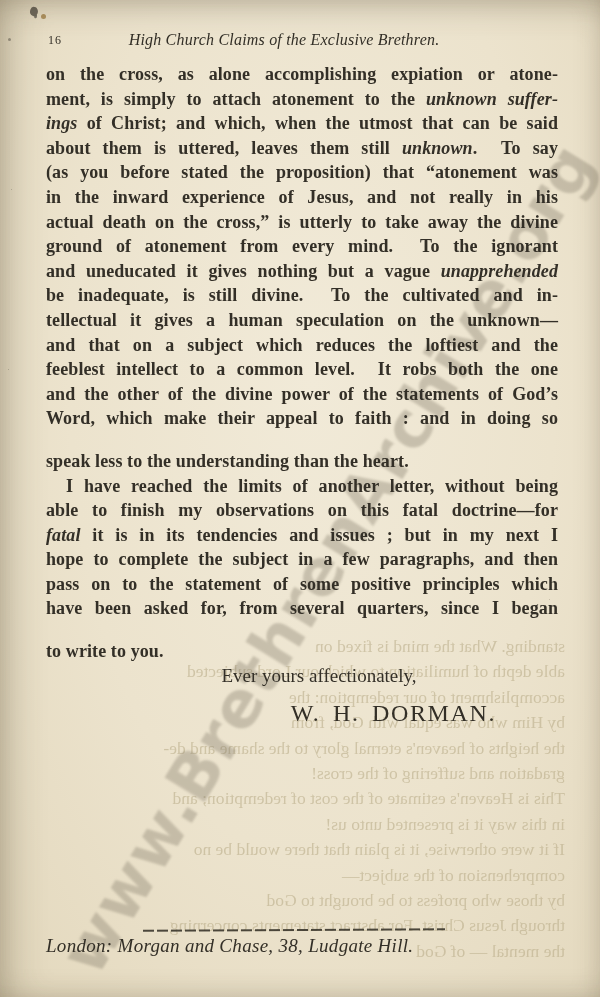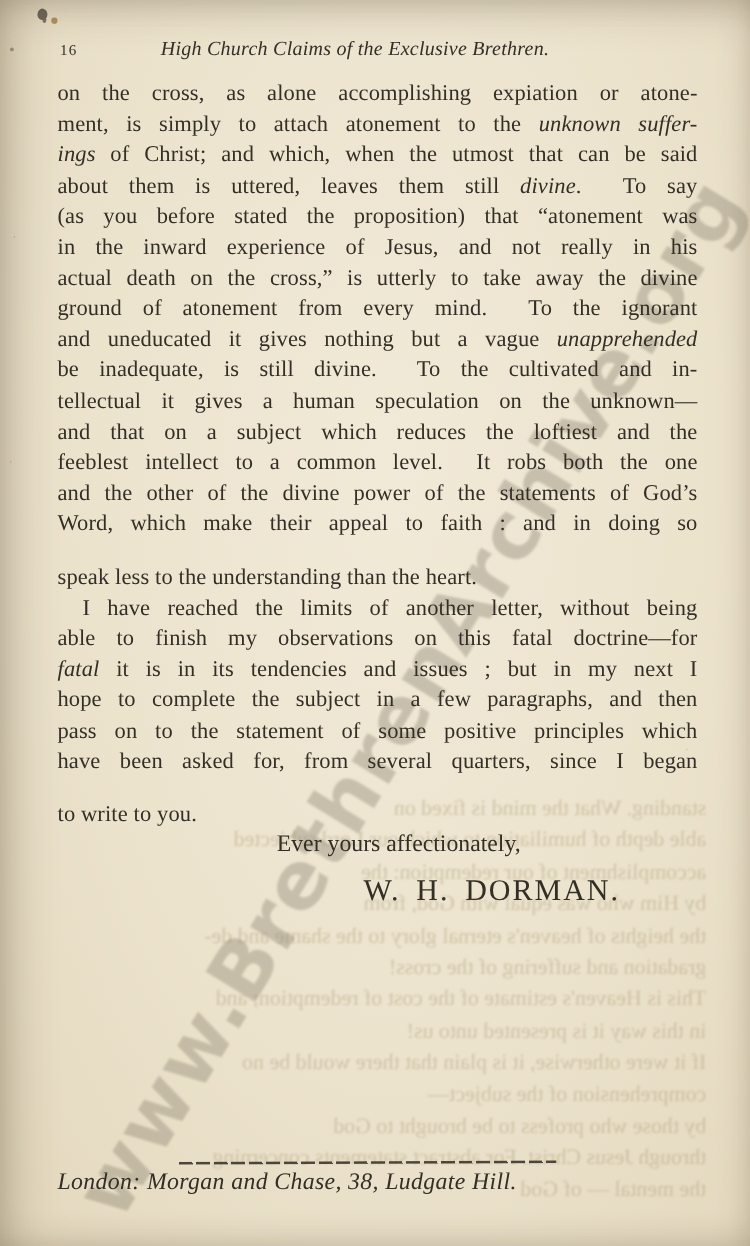--- a/index.html
+++ b/index.html
@@ -34,21 +34,21 @@
   .page-header{
     position:absolute;top:31px;left:46px;width:512px;height:26px;z-index:3;
   }
   .pagenum{position:absolute;left:2px;top:2px;font-size:12px;letter-spacing:1px;}
   .running-title{
     display:block;text-align:center;padding:0 60px 0 24px;
     font-style:italic;font-size:16px;letter-spacing:.2px;
   }
   .body-text{
     position:absolute;top:62px;left:46px;width:512px;z-index:3;
-    font-size:18px;line-height:24.6px;letter-spacing:.1px;
+    font-size:18px;line-height:24.6px;letter-spacing:.1px;font-weight:bold;
   }
   .line{text-align:justify;text-align-last:justify;}
   .line.last{text-align-last:left;margin-top:18px;}
   .line.indent{text-indent:20px;}
   .valediction{
     position:absolute;top:665px;left:46px;width:512px;z-index:3;
     text-align:center;padding-left:34px;box-sizing:border-box;
     font-size:19px;
   }
   .sig-name{
@@ -117,21 +117,21 @@
 
   <div class="page-header">
     <span class="pagenum">16</span>
     <span class="running-title">High Church Claims of the Exclusive Brethren.</span>
   </div>
 
   <div class="body-text">
       <div class="line"><span>on the cross, as alone accomplishing expiation or atone-</span></div>
       <div class="line"><span>ment, is simply to attach atonement to the </span><i>unknown suffer-</i></div>
       <div class="line"><i>ings</i><span> of Christ; and which, when the utmost that can be said</span></div>
-      <div class="line"><span>about them is uttered, leaves them still </span><i>divine</i><span>.&nbsp; To say</span></div>
+      <div class="line"><span>about them is uttered, leaves them still </span><i>unknown</i><span>.&nbsp; To say</span></div>
       <div class="line"><span>(as you before stated the proposition) that “atonement was</span></div>
       <div class="line"><span>in the inward experience of Jesus, and not really in his</span></div>
       <div class="line"><span>actual death on the cross,” is utterly to take away the divine</span></div>
       <div class="line"><span>ground of atonement from every mind.&nbsp; To the ignorant</span></div>
       <div class="line"><span>and uneducated it gives nothing but a vague </span><i>unapprehended</i></div>
       <div class="line"><span>be inadequate, is still divine.&nbsp; To the cultivated and in-</span></div>
       <div class="line"><span>tellectual it gives a human speculation on the unknown—</span></div>
       <div class="line"><span>and that on a subject which reduces the loftiest and the</span></div>
       <div class="line"><span>feeblest intellect to a common level.&nbsp; It robs both the one</span></div>
       <div class="line"><span>and the other of the divine power of the statements of God’s</span></div>

